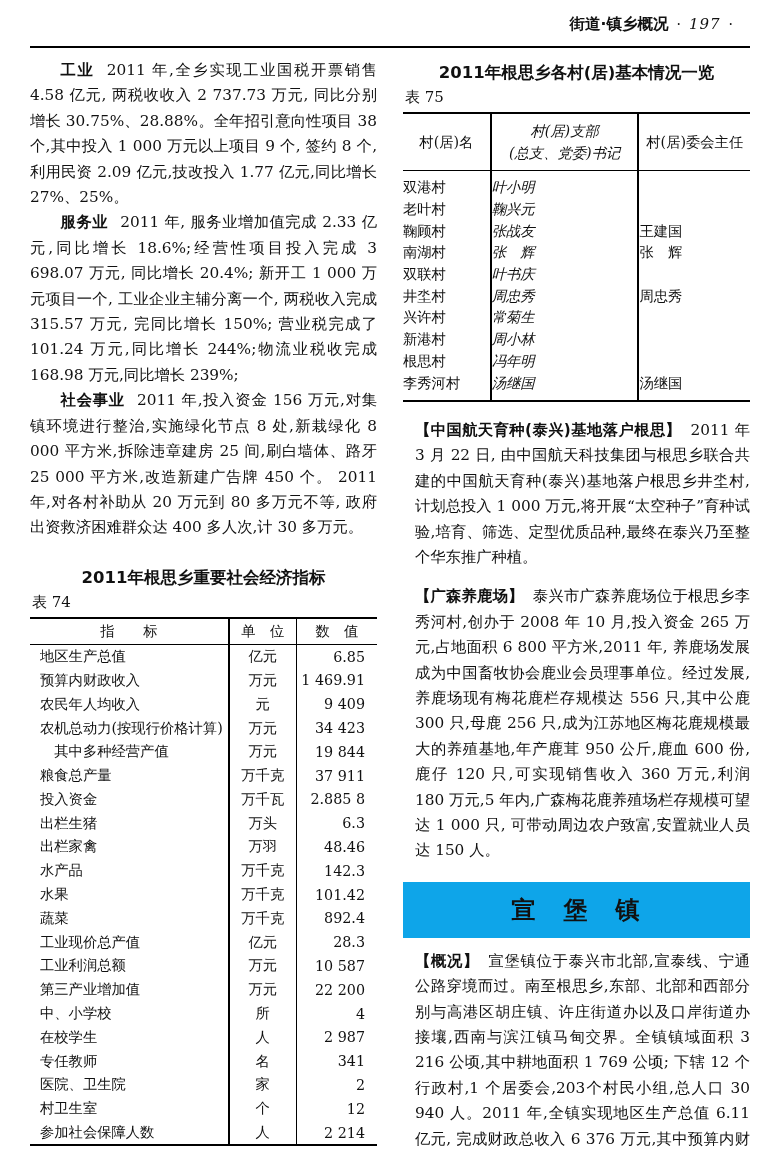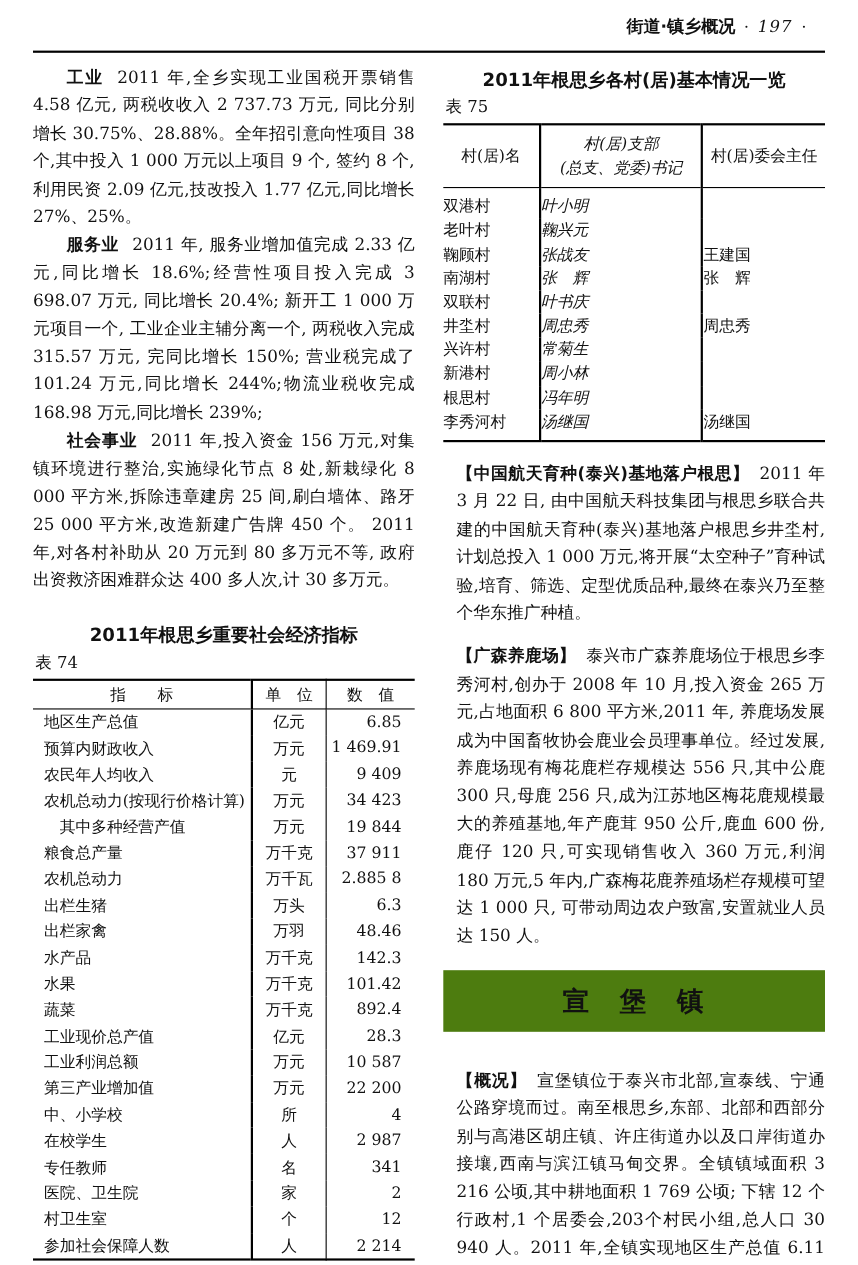--- a/index.html
+++ b/index.html
@@ -76,21 +76,21 @@
     margin:0 0 14px 12px;text-align:justify;
     font-size:15.3px;line-height:25.4px;
   }
   .entry-heading{
     font-family:"DejaVu Sans","Liberation Sans",sans-serif;
     font-weight:bold;margin-right:.6em;
   }
   .entry.first{margin-top:16px;}
   
   .section-banner{
-    margin:18px 0 32px 0;height:56px;background:#4d7c0f;
+    margin:18px 0 11px 0;height:56px;background:#0ea5e9;
     display:flex;align-items:center;justify-content:center;
     font-family:"DejaVu Sans","Liberation Sans",sans-serif;
     font-weight:bold;font-size:24px;letter-spacing:2px;text-align:right;
   }
 </style>
 </head>
 <body>
 
 <div class="page">
 
@@ -148,21 +148,21 @@
               <td>　其中多种经营产值</td>
               <td>万元</td>
               <td>19 844</td>
             </tr>
             <tr>
               <td>粮食总产量</td>
               <td>万千克</td>
               <td>37 911</td>
             </tr>
             <tr>
-              <td>农机总动力</td>
+              <td>投入资金</td>
               <td>万千瓦</td>
               <td>2.885 8</td>
             </tr>
             <tr>
               <td>出栏生猪</td>
               <td>万头</td>
               <td>6.3</td>
             </tr>
             <tr>
               <td>出栏家禽</td>

